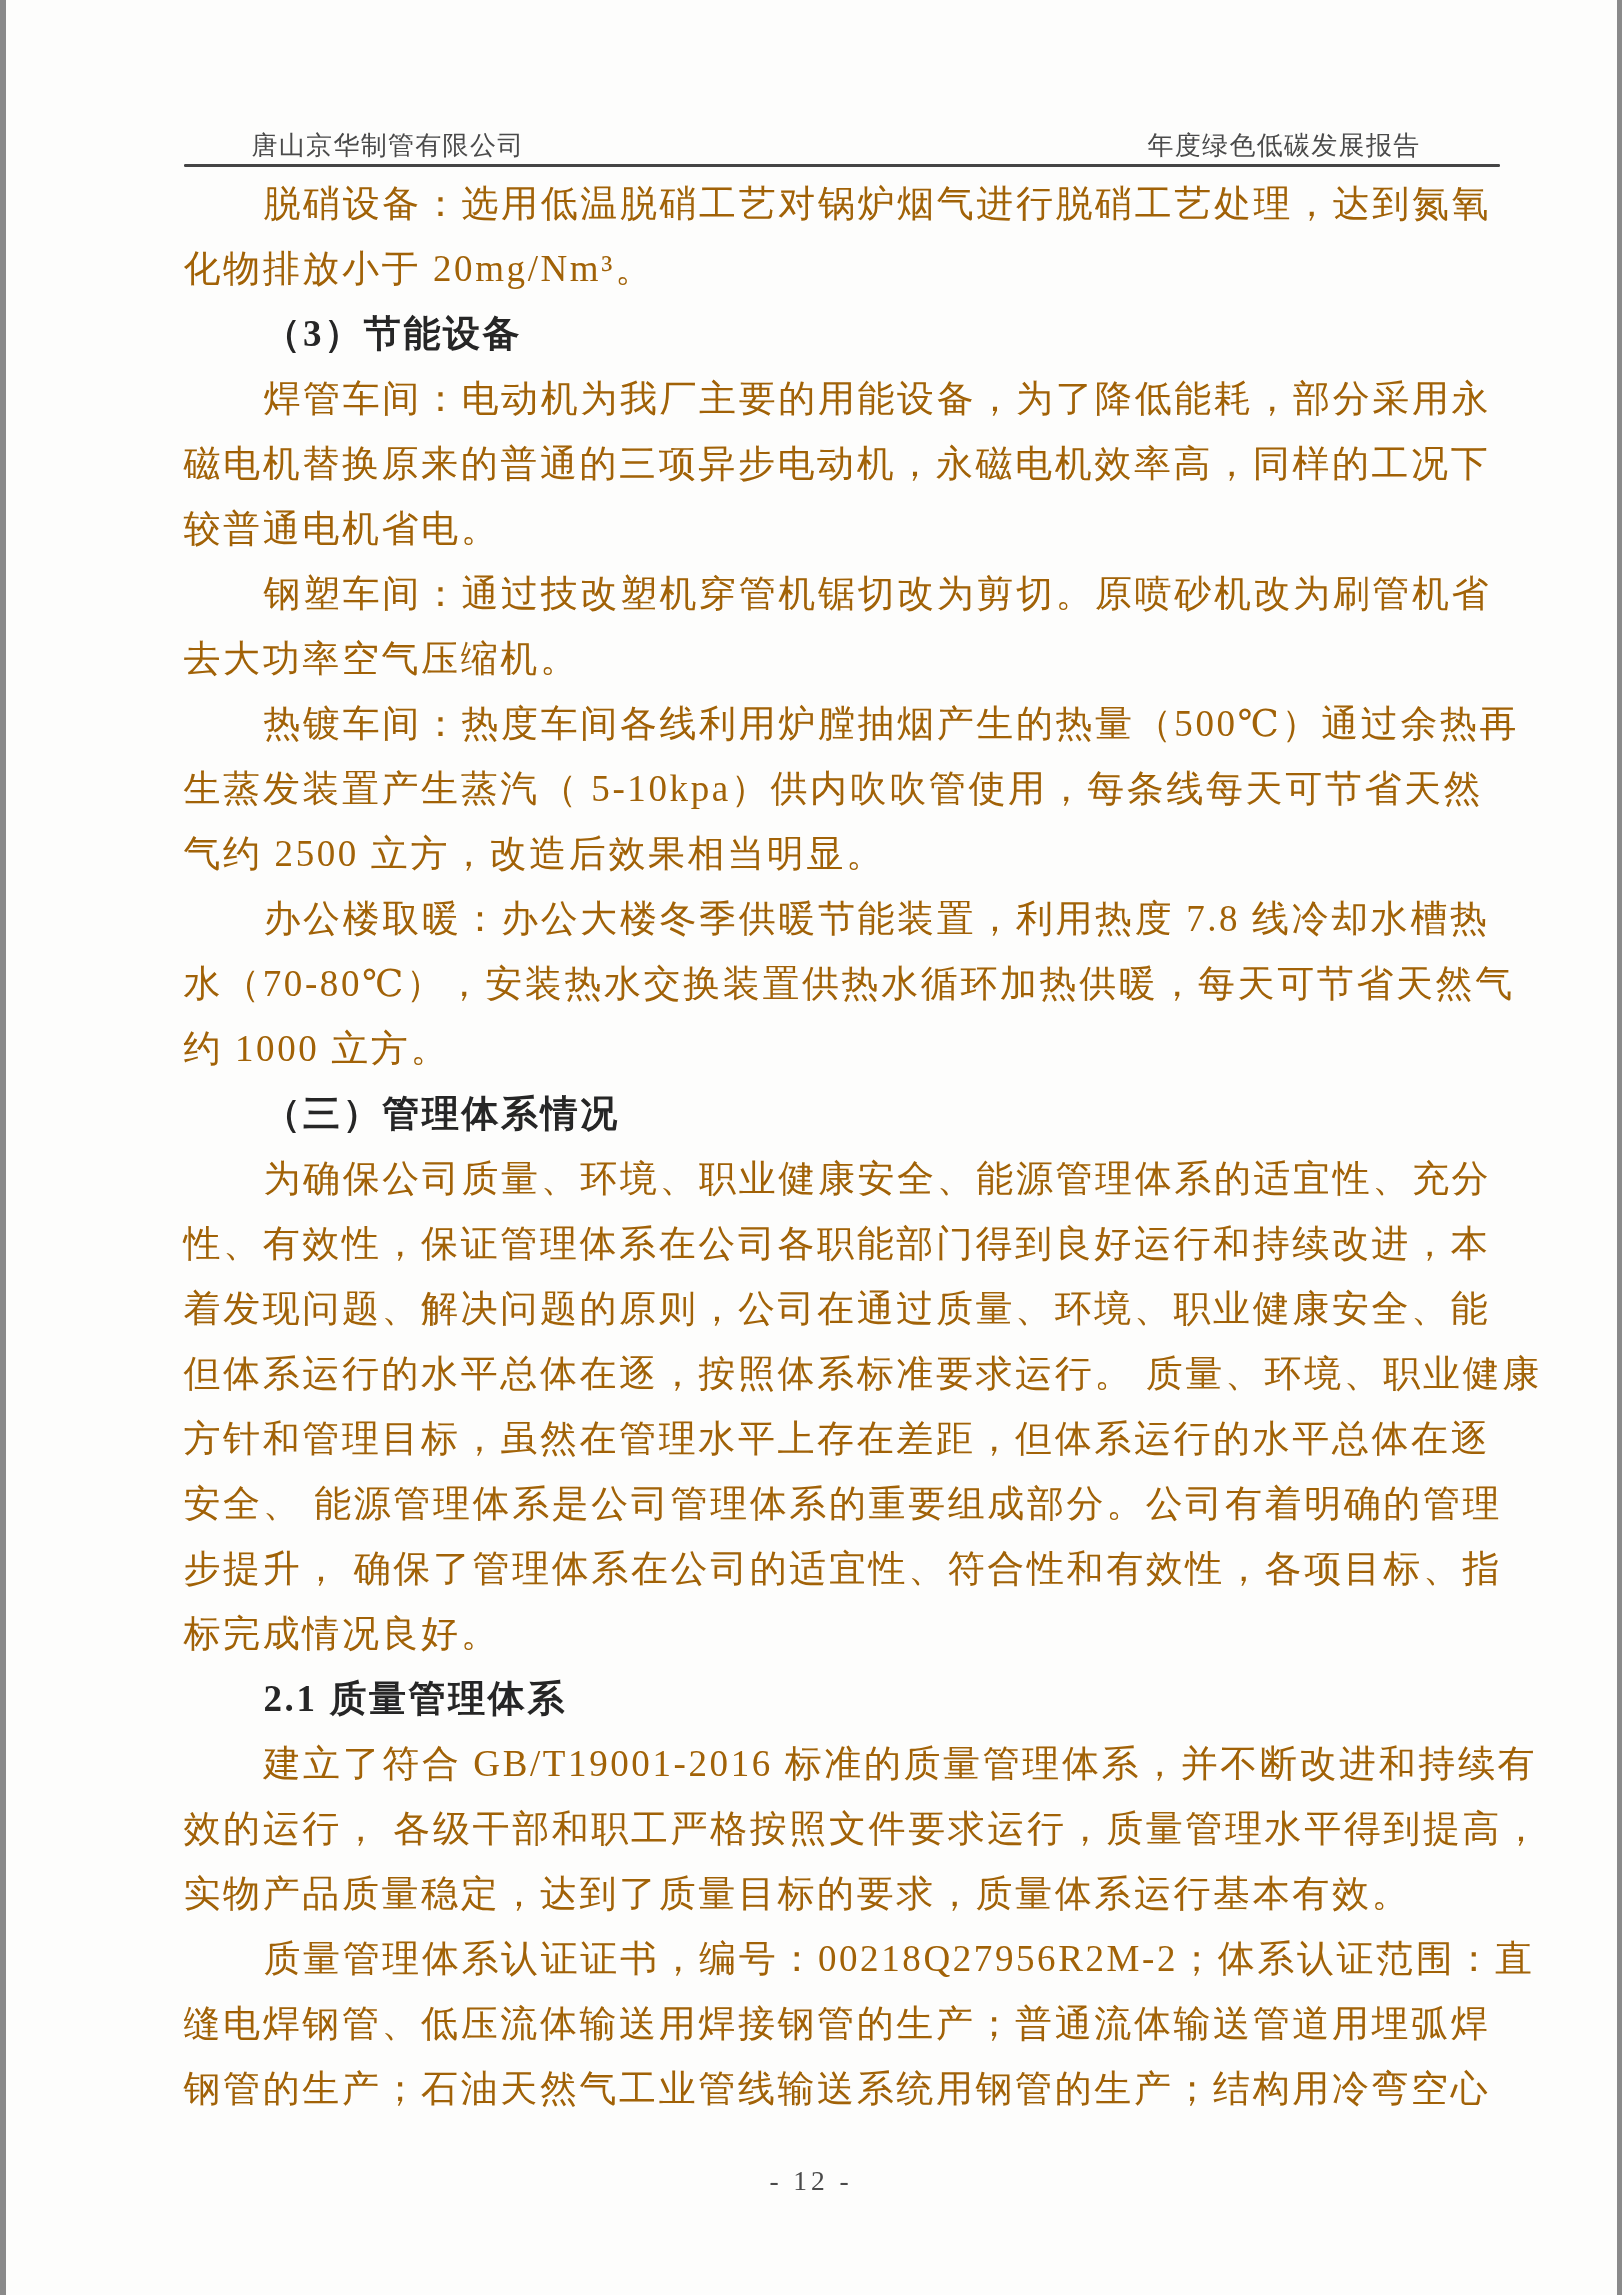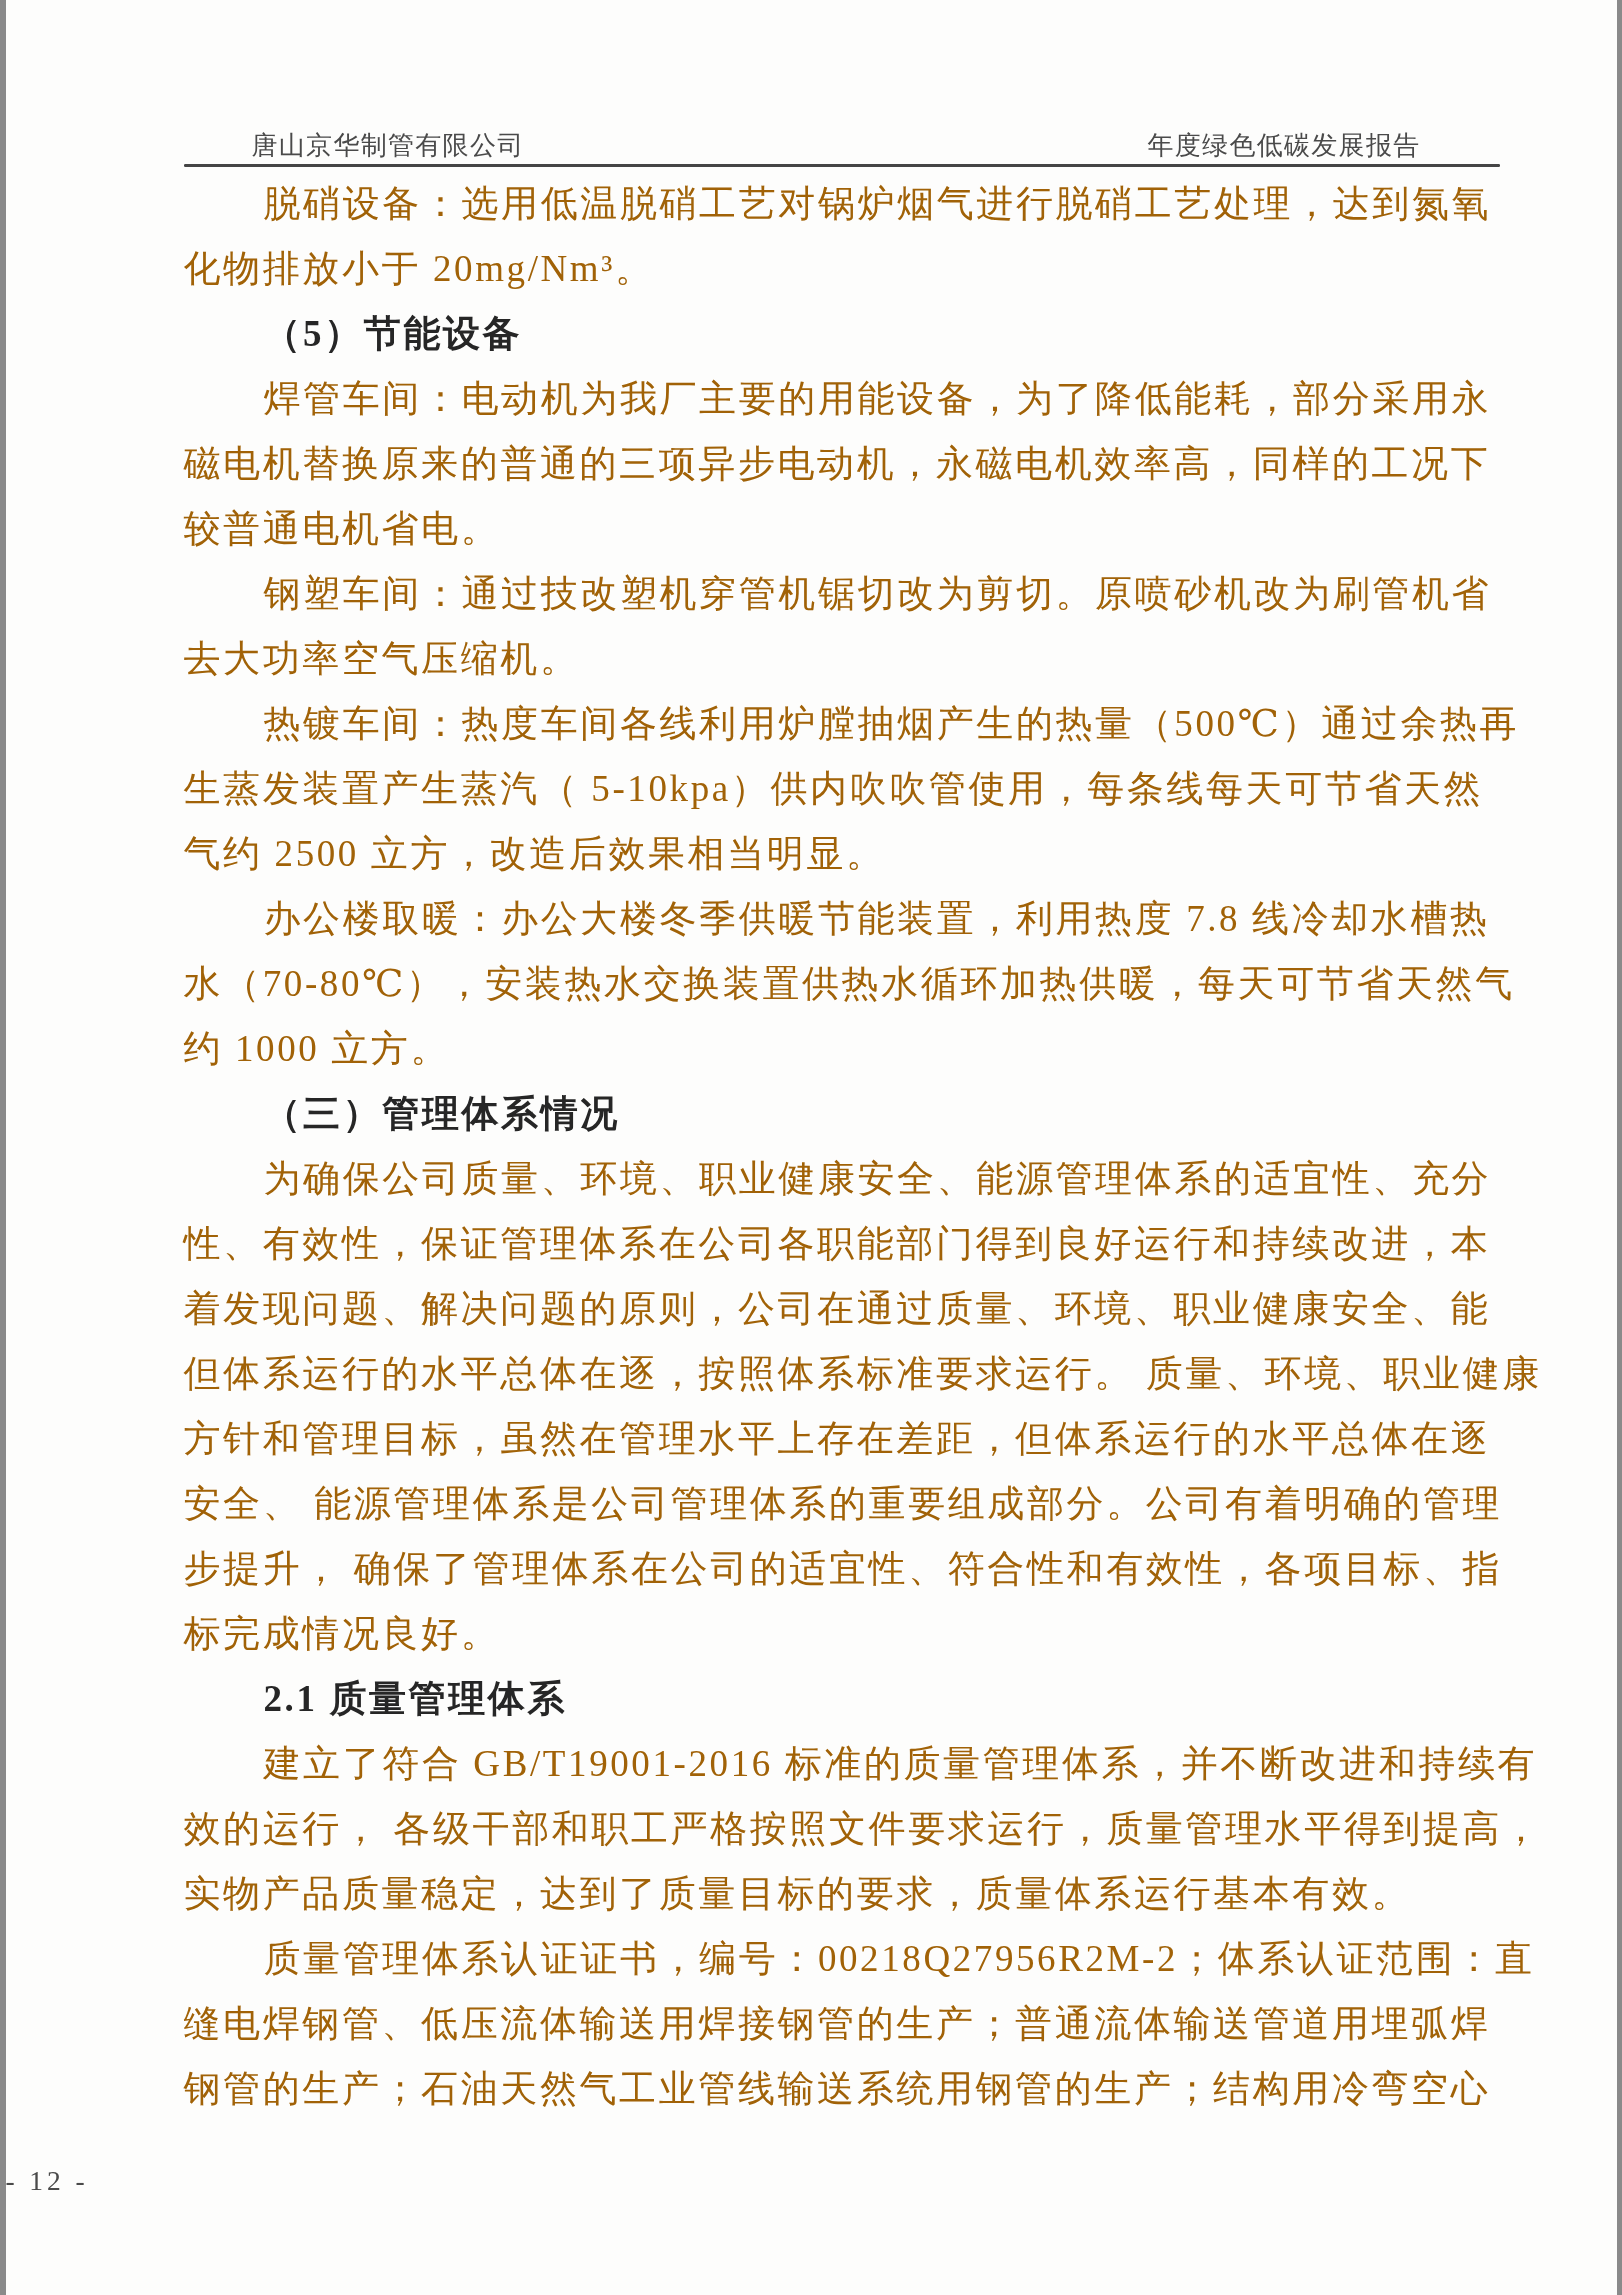--- a/index.html
+++ b/index.html
@@ -67,41 +67,41 @@
   .line.heading {
     font-weight: 700;
     color: #262626;
   }
   
   .footer {
     position: absolute;
     top: 2165px;
     left: 0;
     width: 100%;
-    text-align: left;
+    text-align: center;
     font-size: 27.5px;
     letter-spacing: 3.9px;
     color: #4a4a4a;
   }
 </style>
 </head>
 <body>
 
 <div class="page">
 
   <div class="hdr-left">唐山京华制管有限公司</div>
 
   <div class="hdr-right">年度绿色低碳发展报告</div>
 
   <div class="hdr-rule"></div>
 
   <div class="body-lines">
       <div class="line indent">脱硝设备：选用低温脱硝工艺对锅炉烟气进行脱硝工艺处理，达到氮氧</div>
       <div class="line">化物排放小于 20mg/Nm³。</div>
-      <div class="line indent heading">（5）节能设备</div>
+      <div class="line indent heading">（3）节能设备</div>
       <div class="line indent">焊管车间：电动机为我厂主要的用能设备，为了降低能耗，部分采用永</div>
       <div class="line">磁电机替换原来的普通的三项异步电动机，永磁电机效率高，同样的工况下</div>
       <div class="line">较普通电机省电。</div>
       <div class="line indent">钢塑车间：通过技改塑机穿管机锯切改为剪切。原喷砂机改为刷管机省</div>
       <div class="line">去大功率空气压缩机。</div>
       <div class="line indent">热镀车间：热度车间各线利用炉膛抽烟产生的热量（500℃）通过余热再</div>
       <div class="line">生蒸发装置产生蒸汽（ 5-10kpa）供内吹吹管使用，每条线每天可节省天然</div>
       <div class="line">气约 2500 立方，改造后效果相当明显。</div>
       <div class="line indent">办公楼取暖：办公大楼冬季供暖节能装置，利用热度 7.8 线冷却水槽热</div>
       <div class="line">水（70-80℃），安装热水交换装置供热水循环加热供暖，每天可节省天然气</div>

